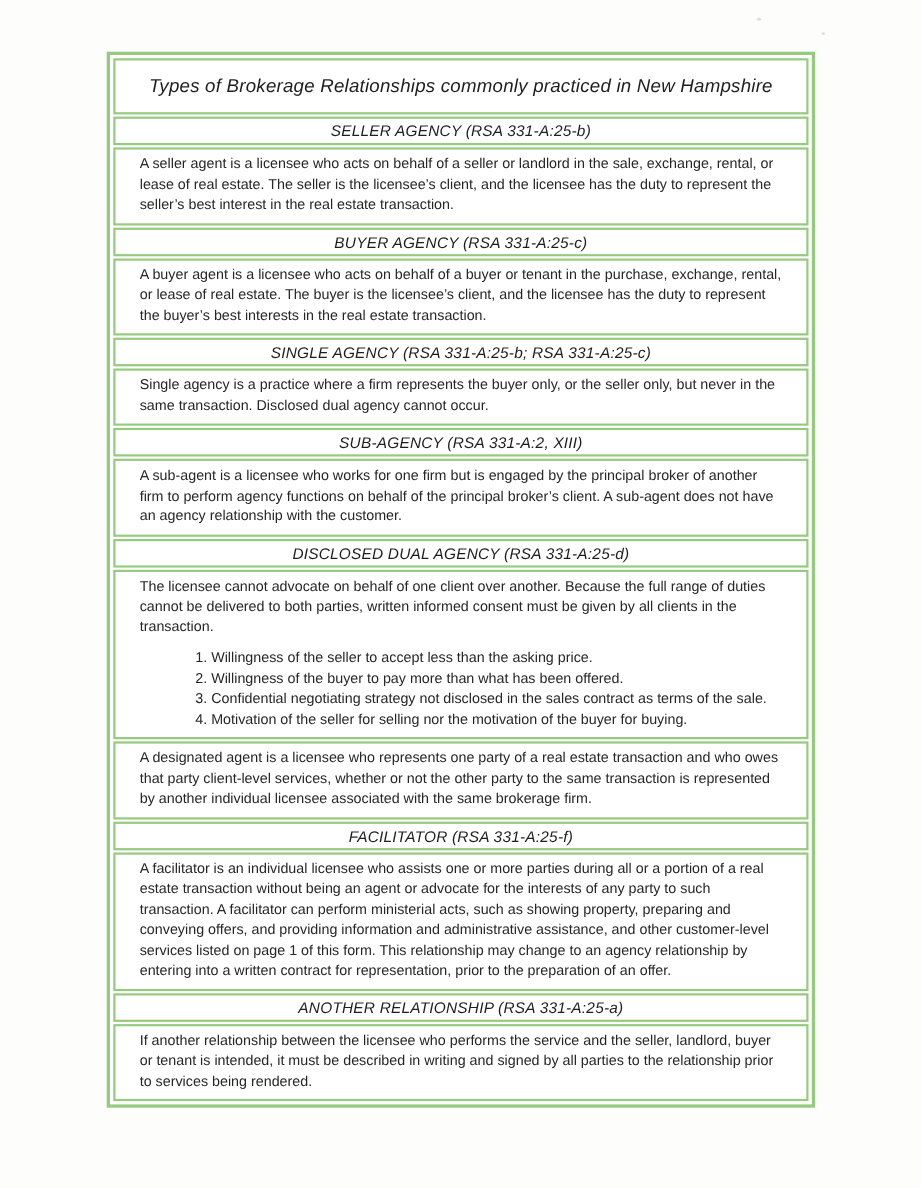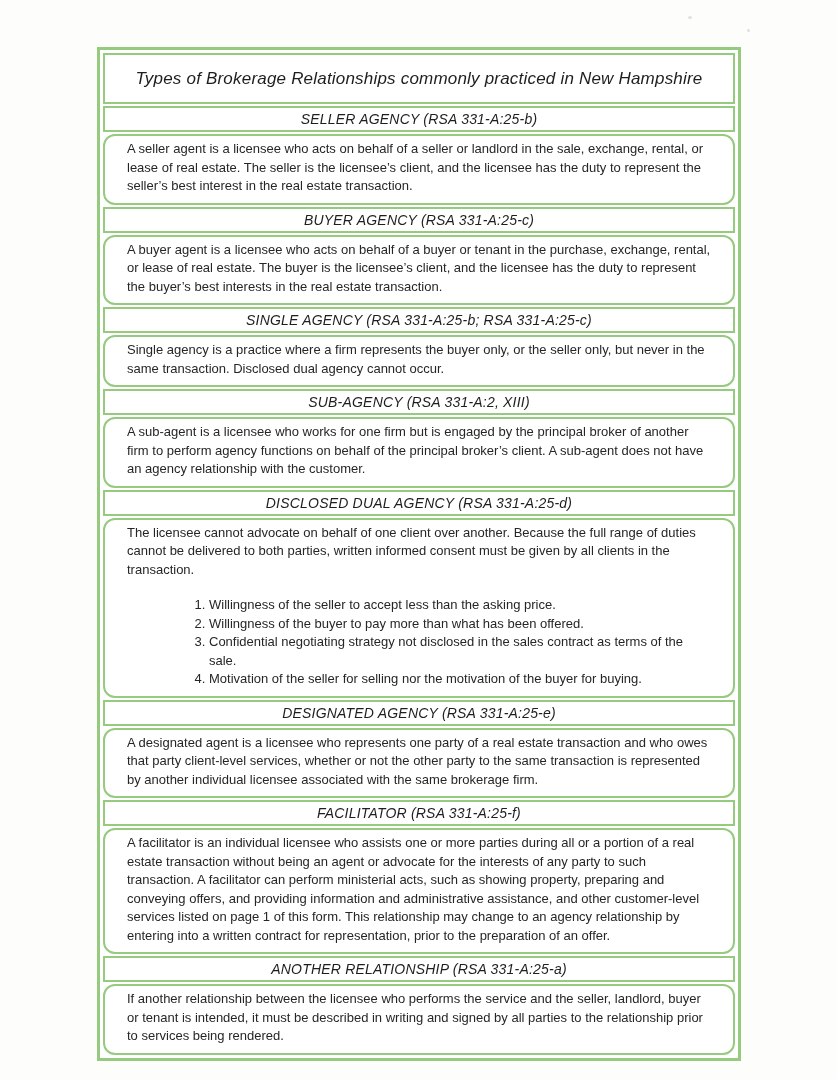--- a/index.html
+++ b/index.html
@@ -46,26 +46,25 @@
     font-style:italic;
     font-size:14px;
     letter-spacing:.2px;
     color:#1e1e1e;
   }
 
   .body-box {
     padding:4px 22px 7px 22px;
     font-size:13px;
     line-height:18.5px;
-    border-radius:12px;
   }
   .body-box p { margin:0 0 10px 0; }
   .body-box p:last-child, .body-box ol:last-child { margin-bottom:0; }
   .body-box ol {
-    margin:17px;
+    margin:0;
     padding-left:65px;
     list-style:decimal;
   }
   .body-box li { line-height:18.5px; }
 
   
   .speck { position:absolute; background:#c9c9cd; border-radius:50%; opacity:.55; }
   .speck1 { left:688px; top:16px;  width:4px; height:3px; }
   .speck2 { left:747px; top:29px;  width:3px; height:3px; }
 </style>
@@ -116,23 +115,20 @@
     <div class="box body-box">
       <p>The licensee cannot advocate on behalf of one client over another. Because the full range of duties cannot be delivered to both parties, written informed consent must be given by all clients in the transaction.</p>
       <ol>
         <li>Willingness of the seller to accept less than the asking price.</li>
         <li>Willingness of the buyer to pay more than what has been offered.</li>
         <li>Confidential negotiating strategy not disclosed in the sales contract as terms of the sale.</li>
         <li>Motivation of the seller for selling nor the motivation of the buyer for buying.</li>
       </ol>
     </div>
 
-    <div class="box head-box">
-      <div class="section-heading">DESIGNATED AGENCY (RSA 331-A:25-e)</div>
-    </div>
     <div class="box body-box">
       <p>A designated agent is a licensee who represents one party of a real estate transaction and who owes that party client-level services, whether or not the other party to the same transaction is represented by another individual licensee associated with the same brokerage firm.</p>
     </div>
 
     <div class="box head-box">
       <div class="section-heading">FACILITATOR (RSA 331-A:25-f)</div>
     </div>
     <div class="box body-box">
       <p>A facilitator is an individual licensee who assists one or more parties during all or a portion of a real estate transaction without being an agent or advocate for the interests of any party to such transaction. A facilitator can perform ministerial acts, such as showing property, preparing and conveying offers, and providing information and administrative assistance, and other customer-level services listed on page 1 of this form. This relationship may change to an agency relationship by entering into a written contract for representation, prior to the preparation of an offer.</p>
     </div>

